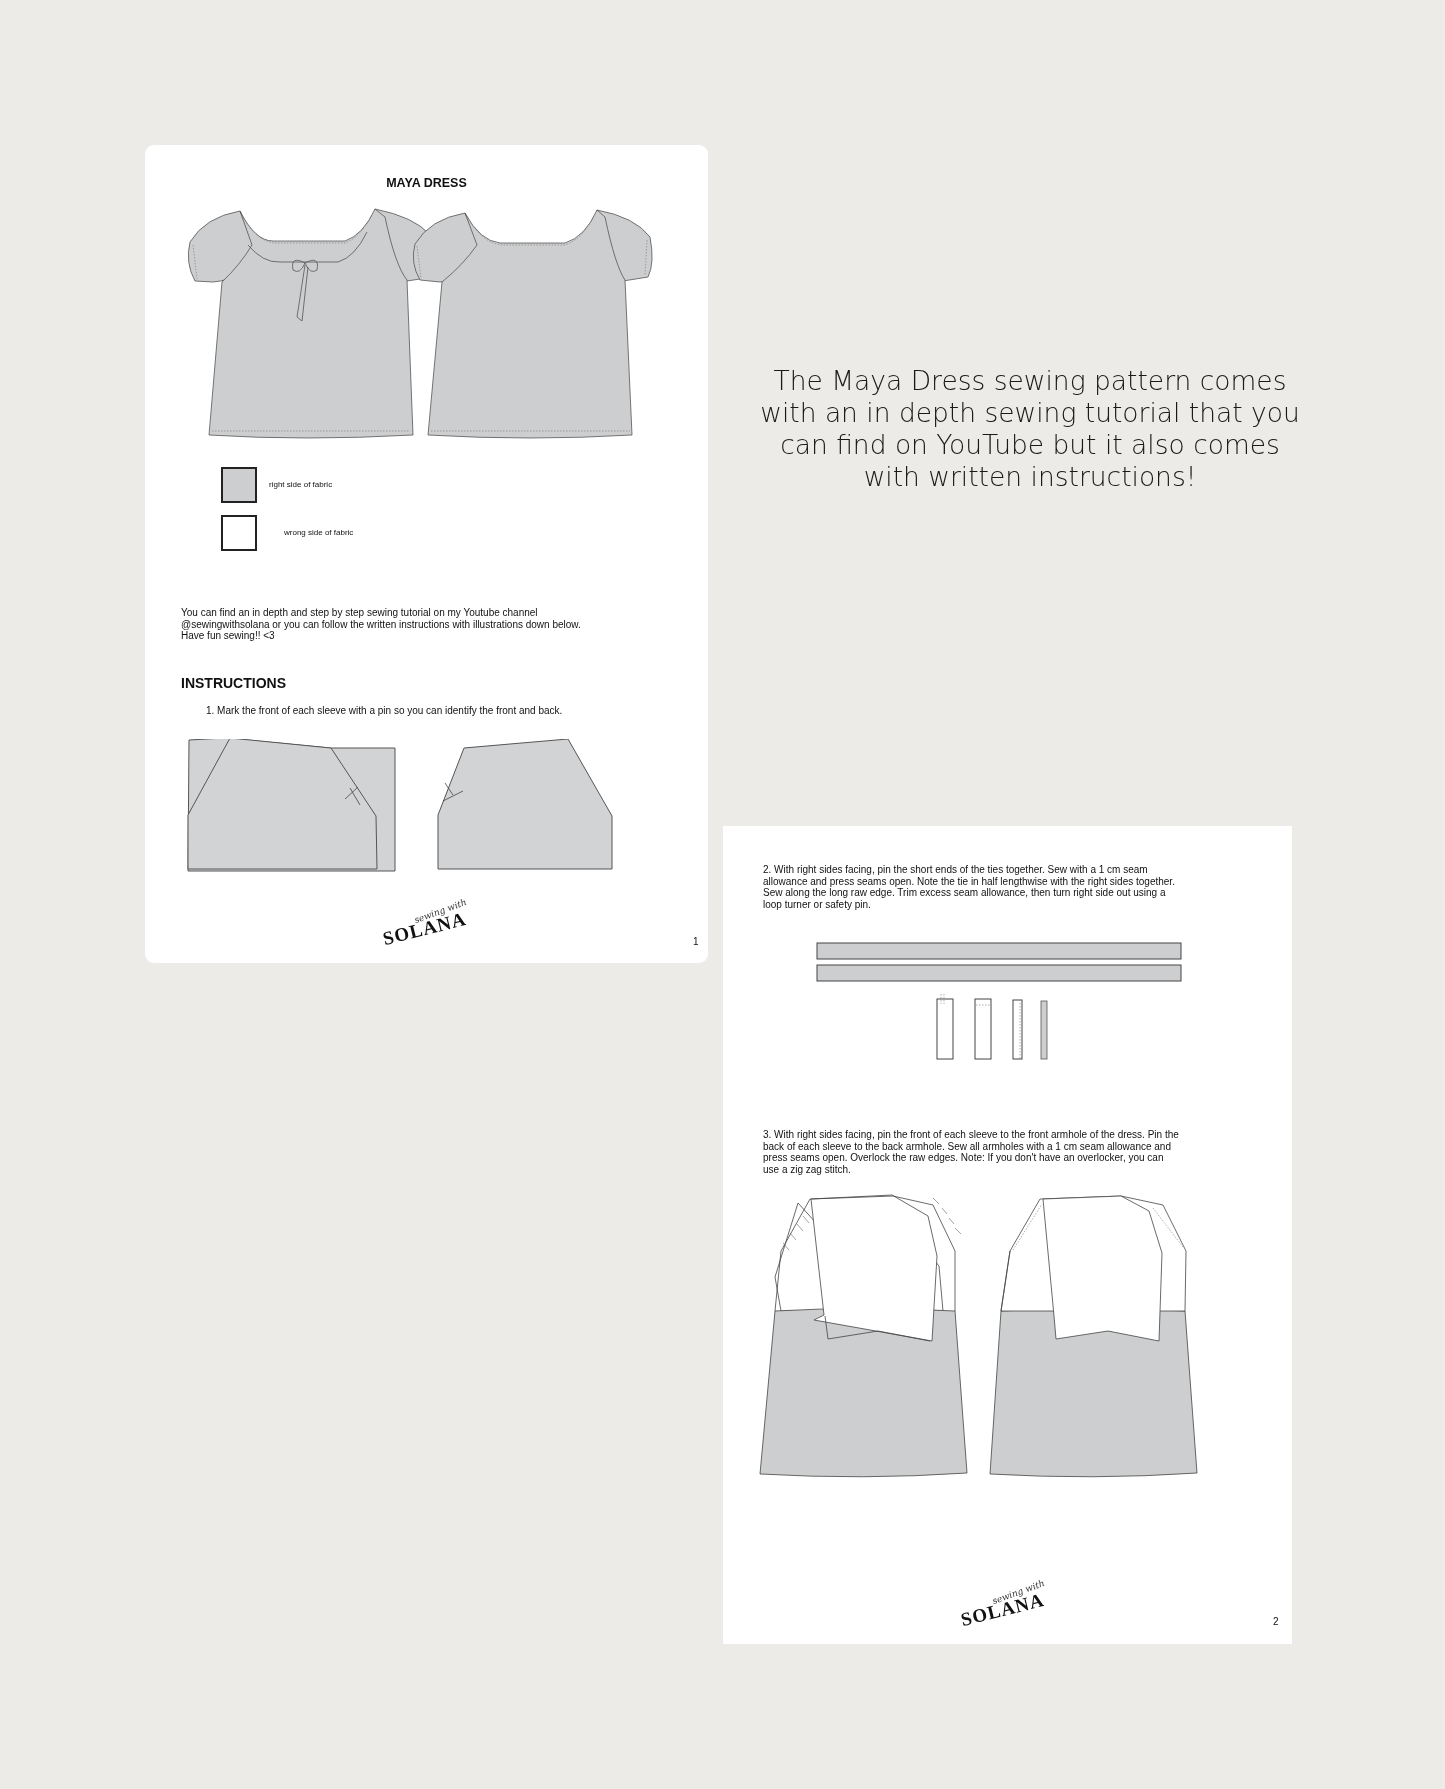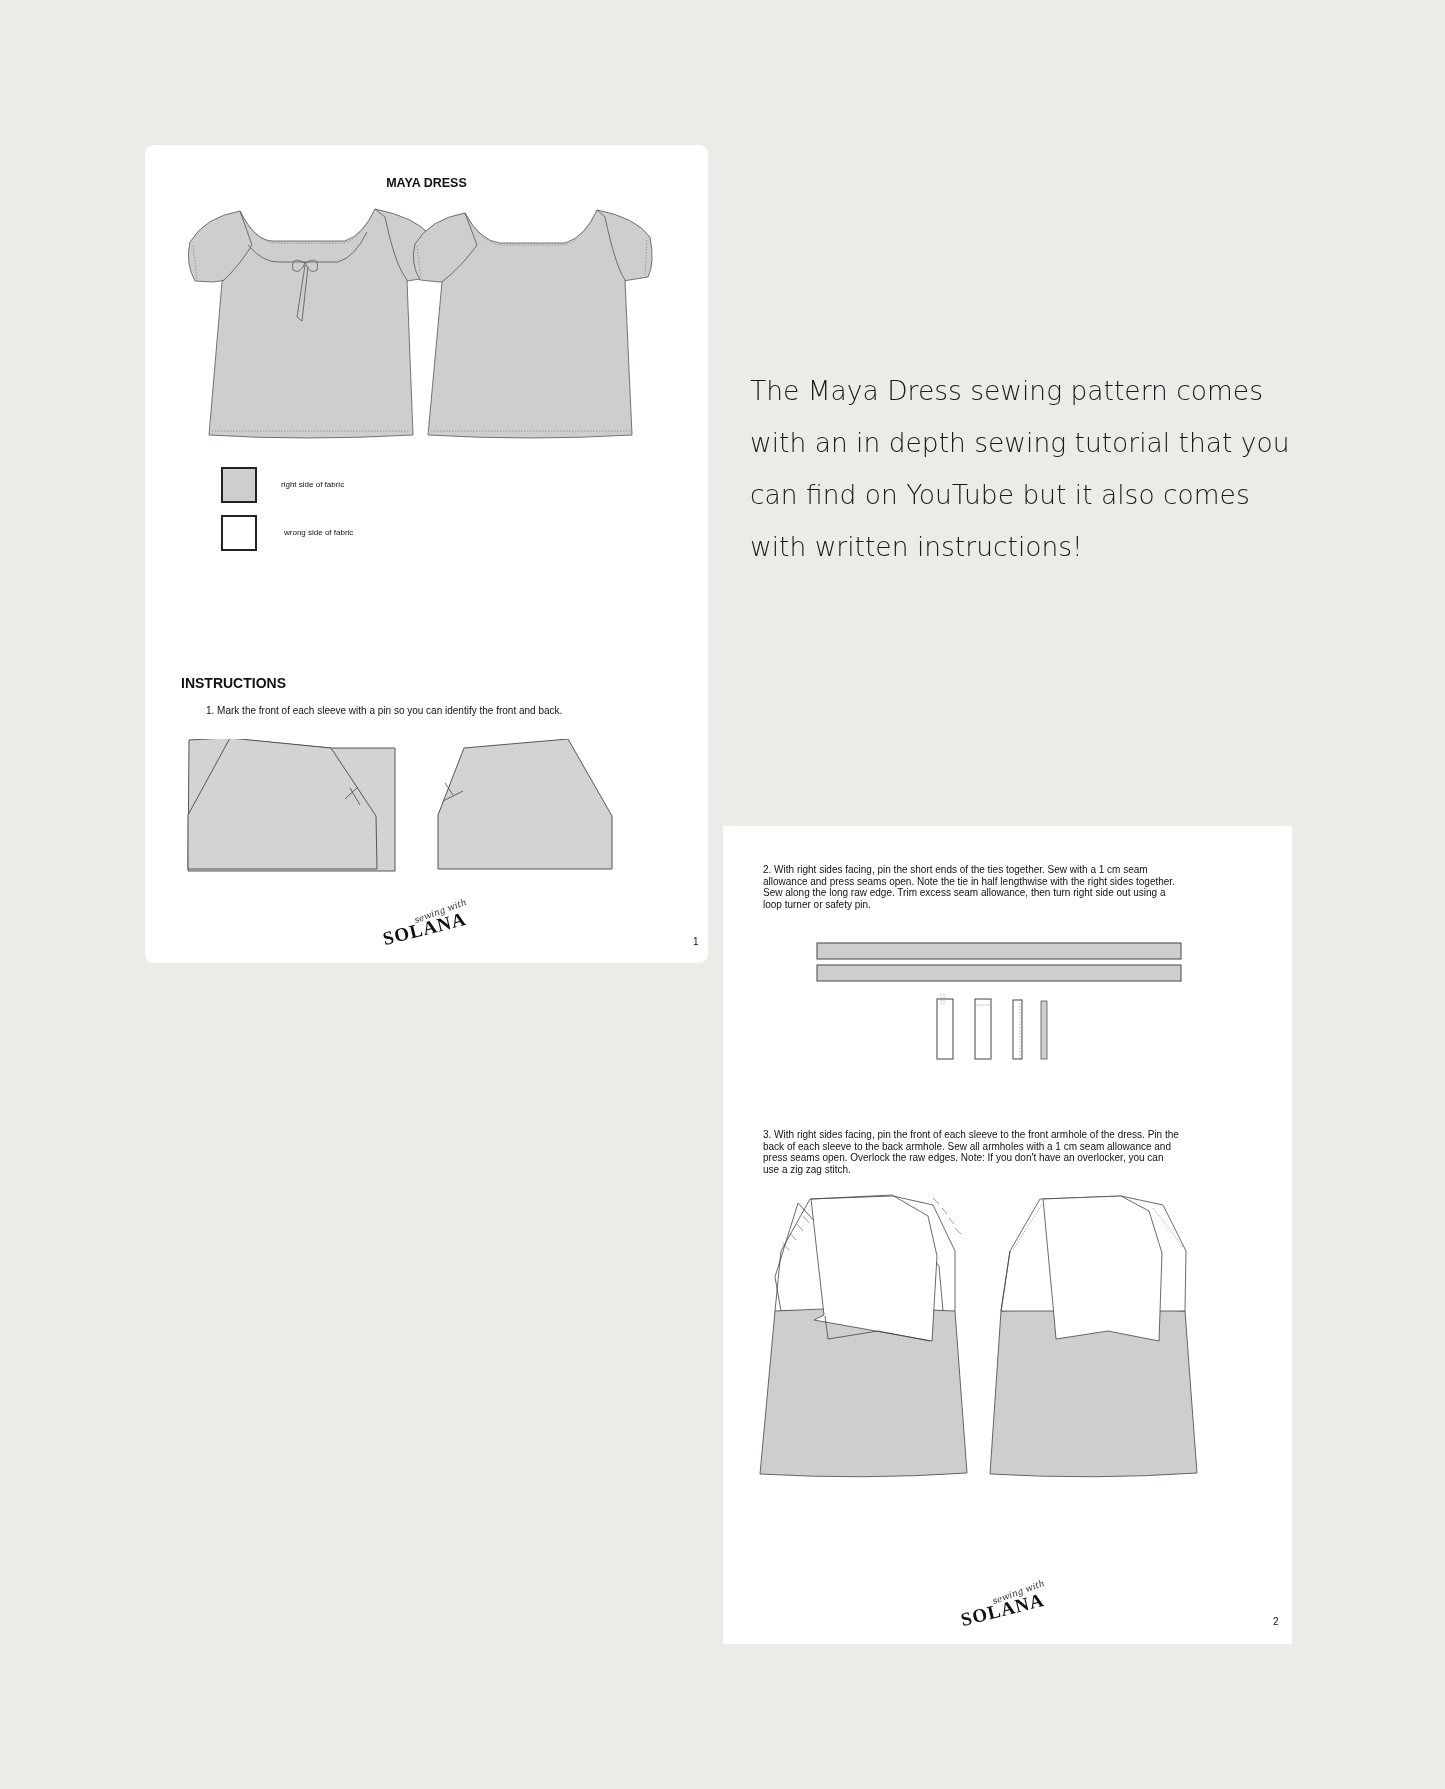--- a/index.html
+++ b/index.html
@@ -16,22 +16,22 @@
   .legend-box { width:36px; height:36px; border:2px solid #222; box-sizing:border-box; }
   .legend-label { font-size:8px; }
   .body-text { font-size:10px; line-height:11.5px; }
   .heading { font-weight:bold; font-size:14px; }
   .pagenum { font-size:10px; }
   .logo { text-align:center; }
   .logo-script { font-family:"DejaVu Serif", serif; font-style:italic; font-size:9px; color:#333; transform:rotate(-20deg); display:inline-block; }
   .logo-main { font-family:"Liberation Serif", serif; font-weight:bold; font-size:19px; letter-spacing:1px; transform:rotate(-14deg); display:inline-block; color:#111; }
   #side-text {
     position:absolute; left:750px; top:365px; width:560px;
-    font-family:"DejaVu Sans", sans-serif;
-    font-size:26.5px; line-height:52px; color:#1a1a1a; font-weight:300;
+    text-align:center; font-family:"DejaVu Sans", sans-serif;
+    font-size:26.5px; line-height:32px; color:#1a1a1a; font-weight:300;
   }
   svg { position:absolute; overflow:visible; }
 </style>
 </head>
 <body>
 
 <div class="page" id="page1">
   <div class="abs title">MAYA DRESS</div>
 
   <svg style="left:0;top:0;" width="563" height="818">
@@ -61,24 +61,29 @@
     </g>
     <g fill="none" stroke="#777" stroke-width="0.6" stroke-dasharray="1.5 1.5">
       <path d="M322,72 Q337,98 357,100 L420,100 Q438,94 450,69"></path>
       <path d="M272,101 L276,133"></path>
         <path d="M502,95 L500,130"></path>
       <path d="M286,286 L485,286"></path>
     </g>
   </svg>
 
   <div class="abs legend-box" style="left:76px;top:322px;background:#CDCECF;"></div>
-  <div class="abs legend-label" style="left:136px;top:335px;">right side of fabric</div>
+  <div class="abs legend-label" style="left:124px;top:335px;">right side of fabric</div>
   <div class="abs legend-box" style="left:76px;top:370px;background:#fff;"></div>
   <div class="abs legend-label" style="left:139px;top:383px;">wrong side of fabric</div>
 
+  <div class="abs body-text" style="left:36px;top:462px;width:500px;">
+    <div>You can find an in depth and step by step sewing tutorial on my Youtube channel</div>
+    <div>@sewingwithsolana or you can follow the written instructions with illustrations down below.</div>
+    <div>Have fun sewing!! &lt;3</div>
+  </div>
 
   <div class="abs heading" style="left:36px;top:530px;">INSTRUCTIONS</div>
   <div class="abs body-text" style="left:36px;top:560px;margin-left:25px;">1. Mark the front of each sleeve with a pin so you can identify the front and back.</div>
 
   <svg style="left:0;top:0;" width="563" height="818">
     <g fill="#D2D3D4" stroke="#555" stroke-width="1">
       <path d="M44,595 L80,593 L185,603 L250,603 L250,726 L43,726 Z" transform="translate(0,0)"></path>
       <path d="M43,670 L85,593 L186,603 L231,671 L232,724 L43,724 Z"></path>
       <path d="M293,670 L319,603 L423,594 L467,671 L467,724 L293,724 Z"></path>
     </g>

